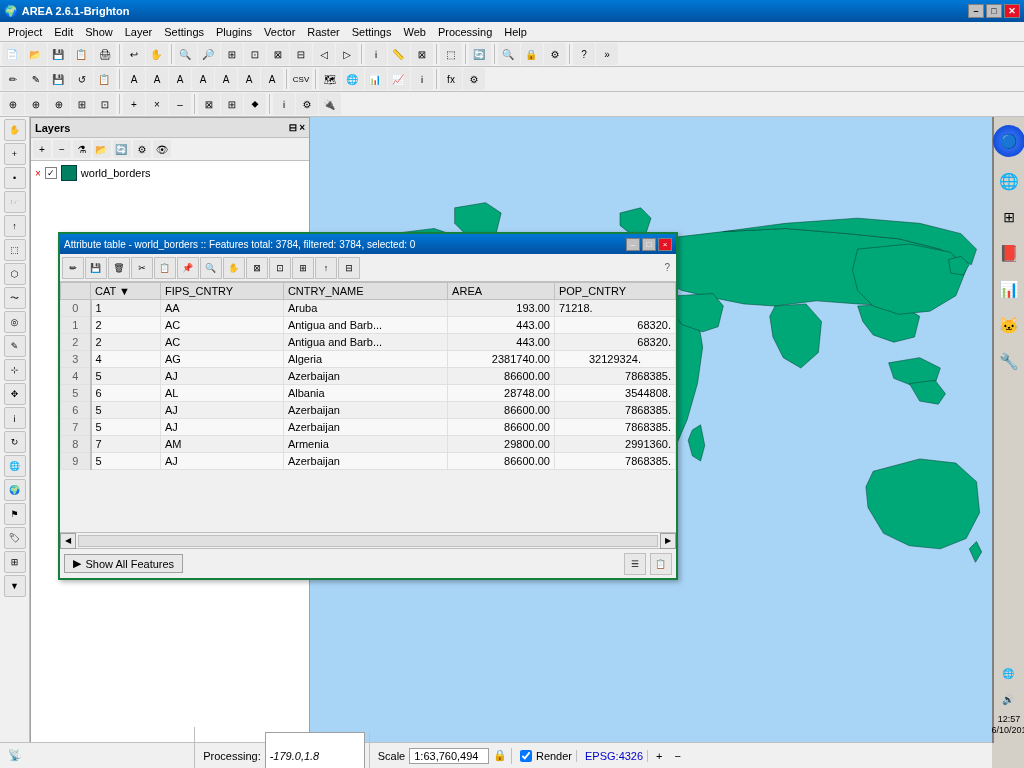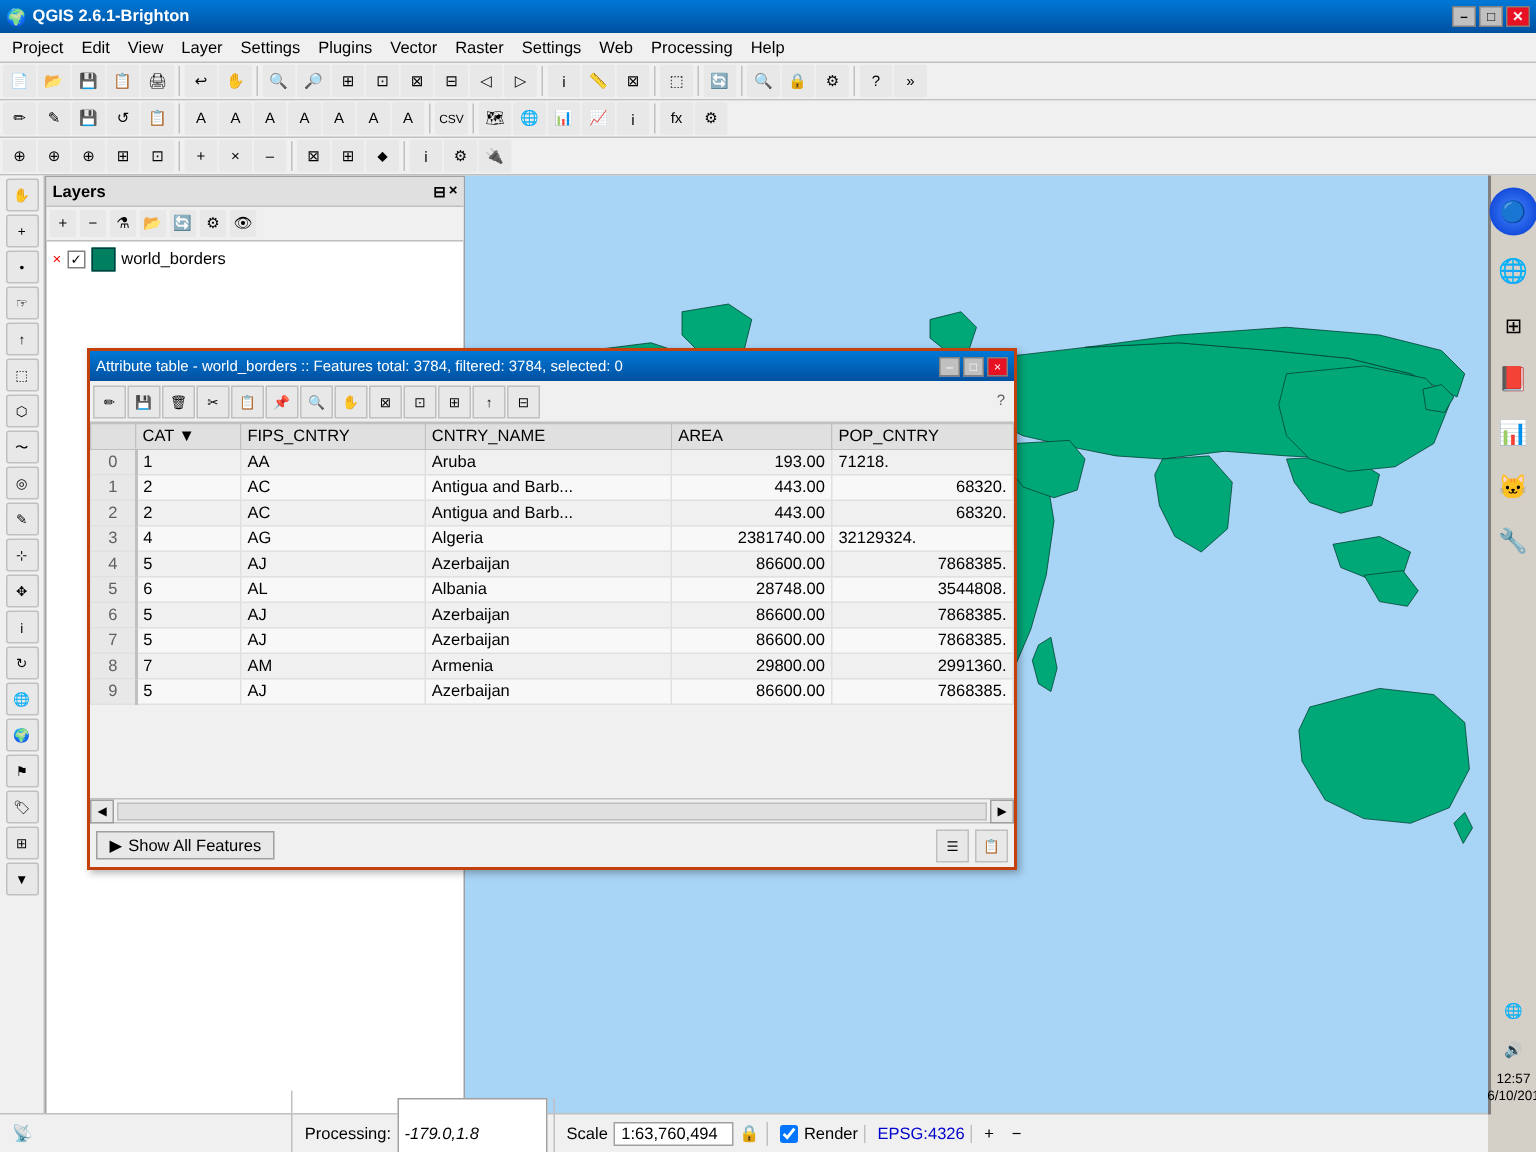--- a/index.html
+++ b/index.html
@@ -155,21 +155,21 @@
       height: 100%;
     }
 
     
     .attr-table-window {
       position: absolute;
       left: 58px;
       top: 232px;
       width: 620px;
       background: #f0f0f0;
-      border: 2px solid #c2410c;
+      border: 2px solid #15803d;
       box-shadow: 2px 2px 5px rgba(0,0,0,0.3);
       z-index: 100;
     }
     .attr-title-bar {
       background: linear-gradient(to bottom, #0078d7, #0050a0);
       color: white;
       height: 20px;
       display: flex;
       align-items: center;
       justify-content: space-between;
@@ -327,33 +327,33 @@
     .attr-help { font-size: 10px; color: #606060; padding: 2px 4px; }
   </style>
 </head>
 <body>
 
 <div style="width:1024px; height:768px; position:relative; overflow:hidden;">
 
   <div class="title-bar">
     <div class="title-bar-left">
       <span>🌍</span>
-      <span>QGIS 2.6.1-Brighton</span>
+      <span>AREA 2.6.1-Brighton</span>
     </div>
     <div class="title-bar-controls">
       <div class="title-btn">–</div>
       <div class="title-btn">□</div>
       <div class="title-btn close-btn">✕</div>
     </div>
   </div>
 
   <div class="menu-bar">
     <span class="menu-item">Project</span>
     <span class="menu-item">Edit</span>
-    <span class="menu-item">View</span>
+    <span class="menu-item">Show</span>
     <span class="menu-item">Layer</span>
     <span class="menu-item">Settings</span>
     <span class="menu-item">Plugins</span>
     <span class="menu-item">Vector</span>
     <span class="menu-item">Raster</span>
     <span class="menu-item">Settings</span>
     <span class="menu-item">Web</span>
     <span class="menu-item">Processing</span>
     <span class="menu-item">Help</span>
   </div>
@@ -635,21 +635,21 @@
       <td>Antigua and Barb...</td>
       <td style="text-align:right;">443.00</td>
       <td style="text-align:right;">68320.</td>
     </tr>
             <tr>
       <td class="row-num">3</td>
       <td>4</td>
       <td>AG</td>
       <td>Algeria</td>
       <td style="text-align:right;">2381740.00</td>
-      <td style="text-align:left;">32129324.</td>
+      <td style="text-align:center;">32129324.</td>
     </tr>
             <tr>
       <td class="row-num">4</td>
       <td>5</td>
       <td>AJ</td>
       <td>Azerbaijan</td>
       <td style="text-align:right;">86600.00</td>
       <td style="text-align:right;">7868385.</td>
     </tr>
             <tr>

